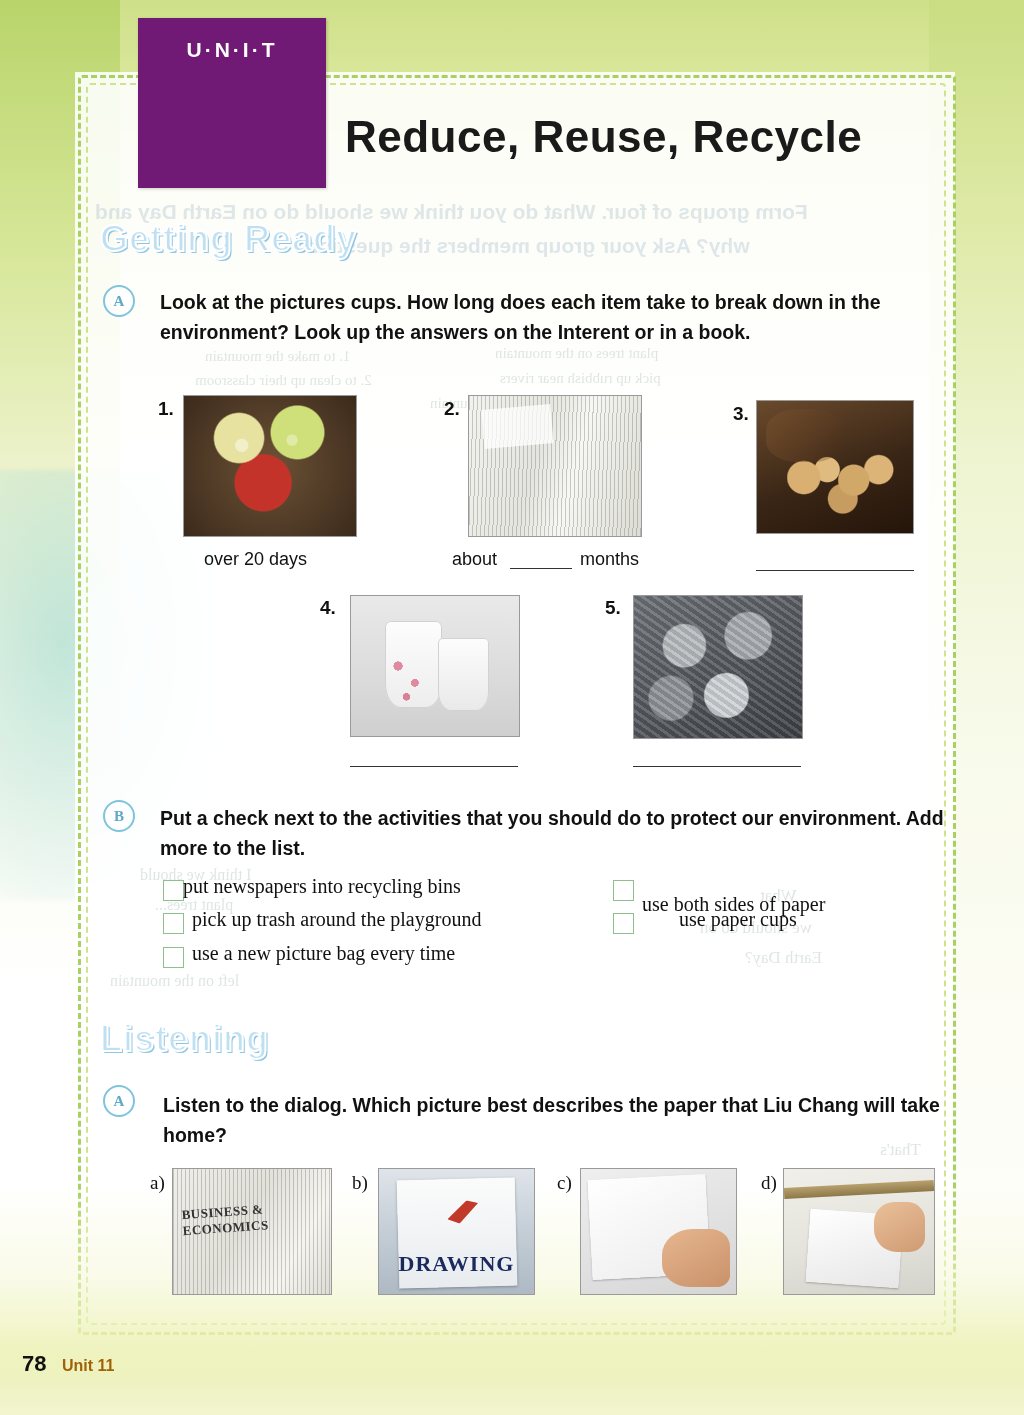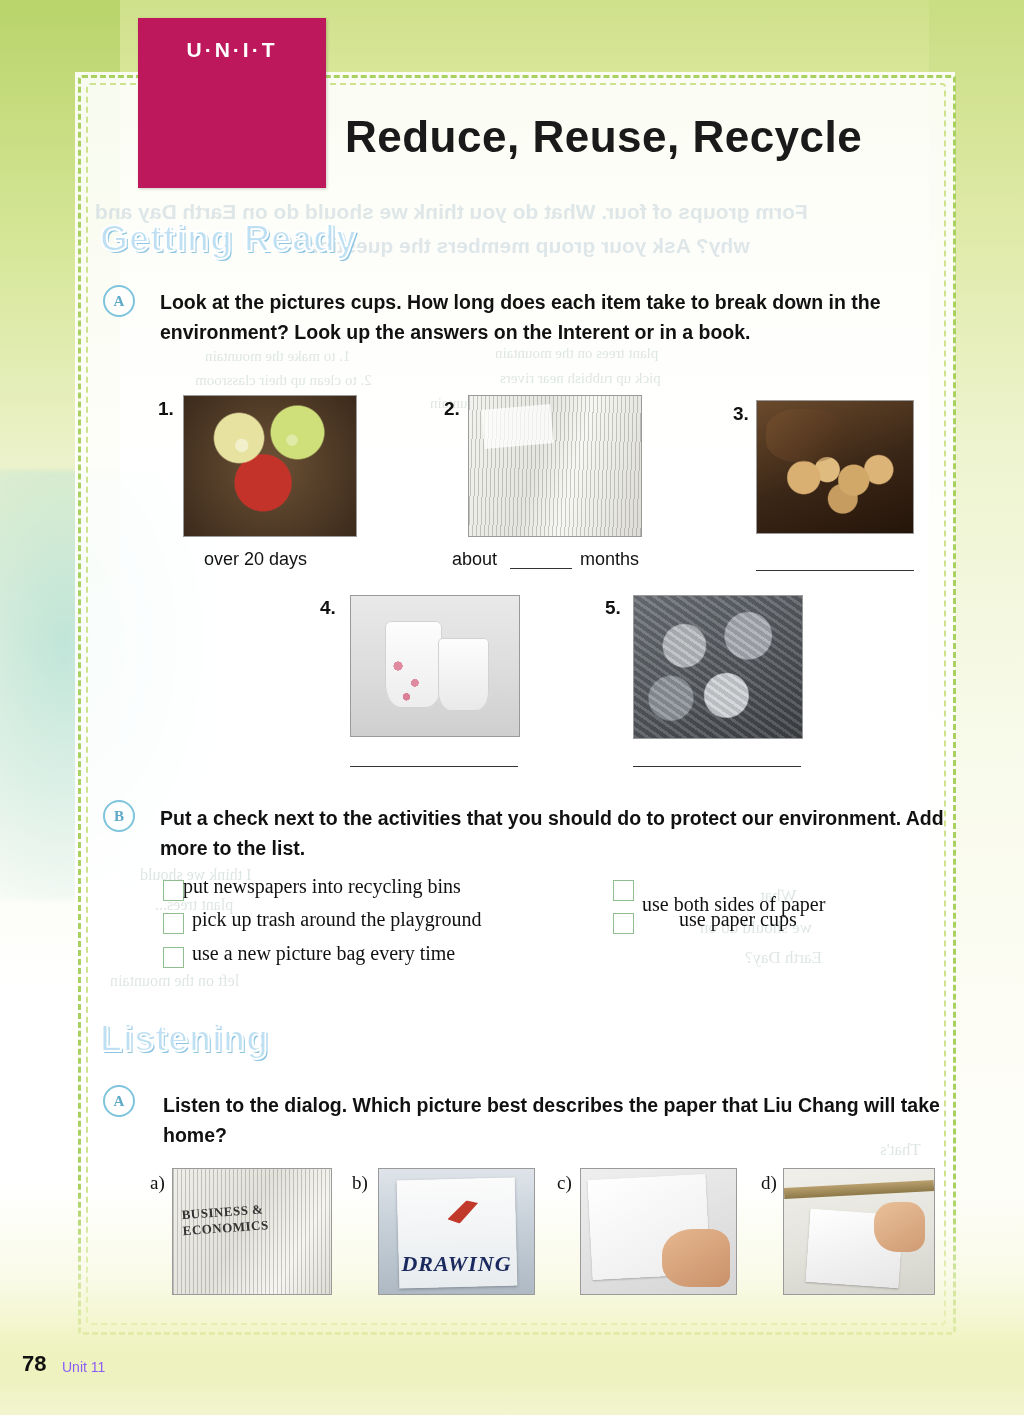--- a/index.html
+++ b/index.html
@@ -83,21 +83,21 @@
     white-space: nowrap;
     pointer-events: none;
   }
   .ghost-serif { font-family: "Liberation Serif", serif; font-weight: normal; color:#b7c9c1; }
 
   
   .unit-tab {
     position: absolute;
     left: 138px; top: 18px;
     width: 188px; height: 170px;
-    background: #be185d;
+    background: #701a75;
     box-shadow: 1px 1px 3px rgba(0,0,0,.2);
   }
   .unit-tab .u-word {
     position: absolute;
     top: 20px; left: 0; width: 100%;
     text-align: center;
     color: #ffffff;
     font-size: 21px;
     font-weight: bold;
     letter-spacing: 3px;
@@ -213,22 +213,23 @@
   .pg-num {
     position: absolute;
     left: 22px; bottom: 38px;
     font-size: 22px;
     font-weight: bold;
     color: #111;
   }
   .pg-unit {
     position: absolute;
     left: 62px; bottom: 40px;
-    font-size: 14px;
-    color: #8b5cf6;
+    font-size: 16px;
+    color: #a16207;
+    font-weight: bold;
   }
 
   
   .ph-apples {
     background:
       radial-gradient(circle at 32% 30%, #e7e2a0 0 16%, rgba(0,0,0,0) 17%),
       radial-gradient(circle at 66% 26%, #cfe07a 0 17%, rgba(0,0,0,0) 18%),
       radial-gradient(circle at 46% 62%, #c4332a 0 22%, rgba(0,0,0,0) 23%),
       radial-gradient(circle at 50% 50%, #6d5236 0%, #3b2a1b 100%);
   }
@@ -462,21 +463,21 @@
 
 <div class="marker" style="left:103px; top:1085px;">A</div>
 <div class="instr" style="left:152px; top:1090px; width:800px;margin-left:11px;">Listen to the dialog. Which picture best describes the paper that Liu Chang will take home?</div>
 
 <div class="opt-letter" style="left:150px; top:1172px;">a)</div>
 <div class="photo ph-biz" style="left:172px; top:1168px; width:158px; height:125px;">
   <div class="ttl">BUSINESS &amp; ECONOMICS</div>
 </div>
 
 <div class="opt-letter" style="left:352px; top:1172px;">b)</div>
-<div class="photo ph-draw" style="left:378px; top:1168px; width:155px; height:125px;font-style:italic;">
+<div class="photo ph-draw" style="left:378px; top:1168px; width:155px; height:125px;">
   <div class="sheet"></div>
   <div class="mark"></div>
   <div class="word">DRAWING</div>
 </div>
 
 <div class="opt-letter" style="left:557px; top:1172px;">c)</div>
 <div class="photo ph-hand1" style="left:580px; top:1168px; width:155px; height:125px;">
   <div class="paper"></div>
   <div class="skin"></div>
 </div>

